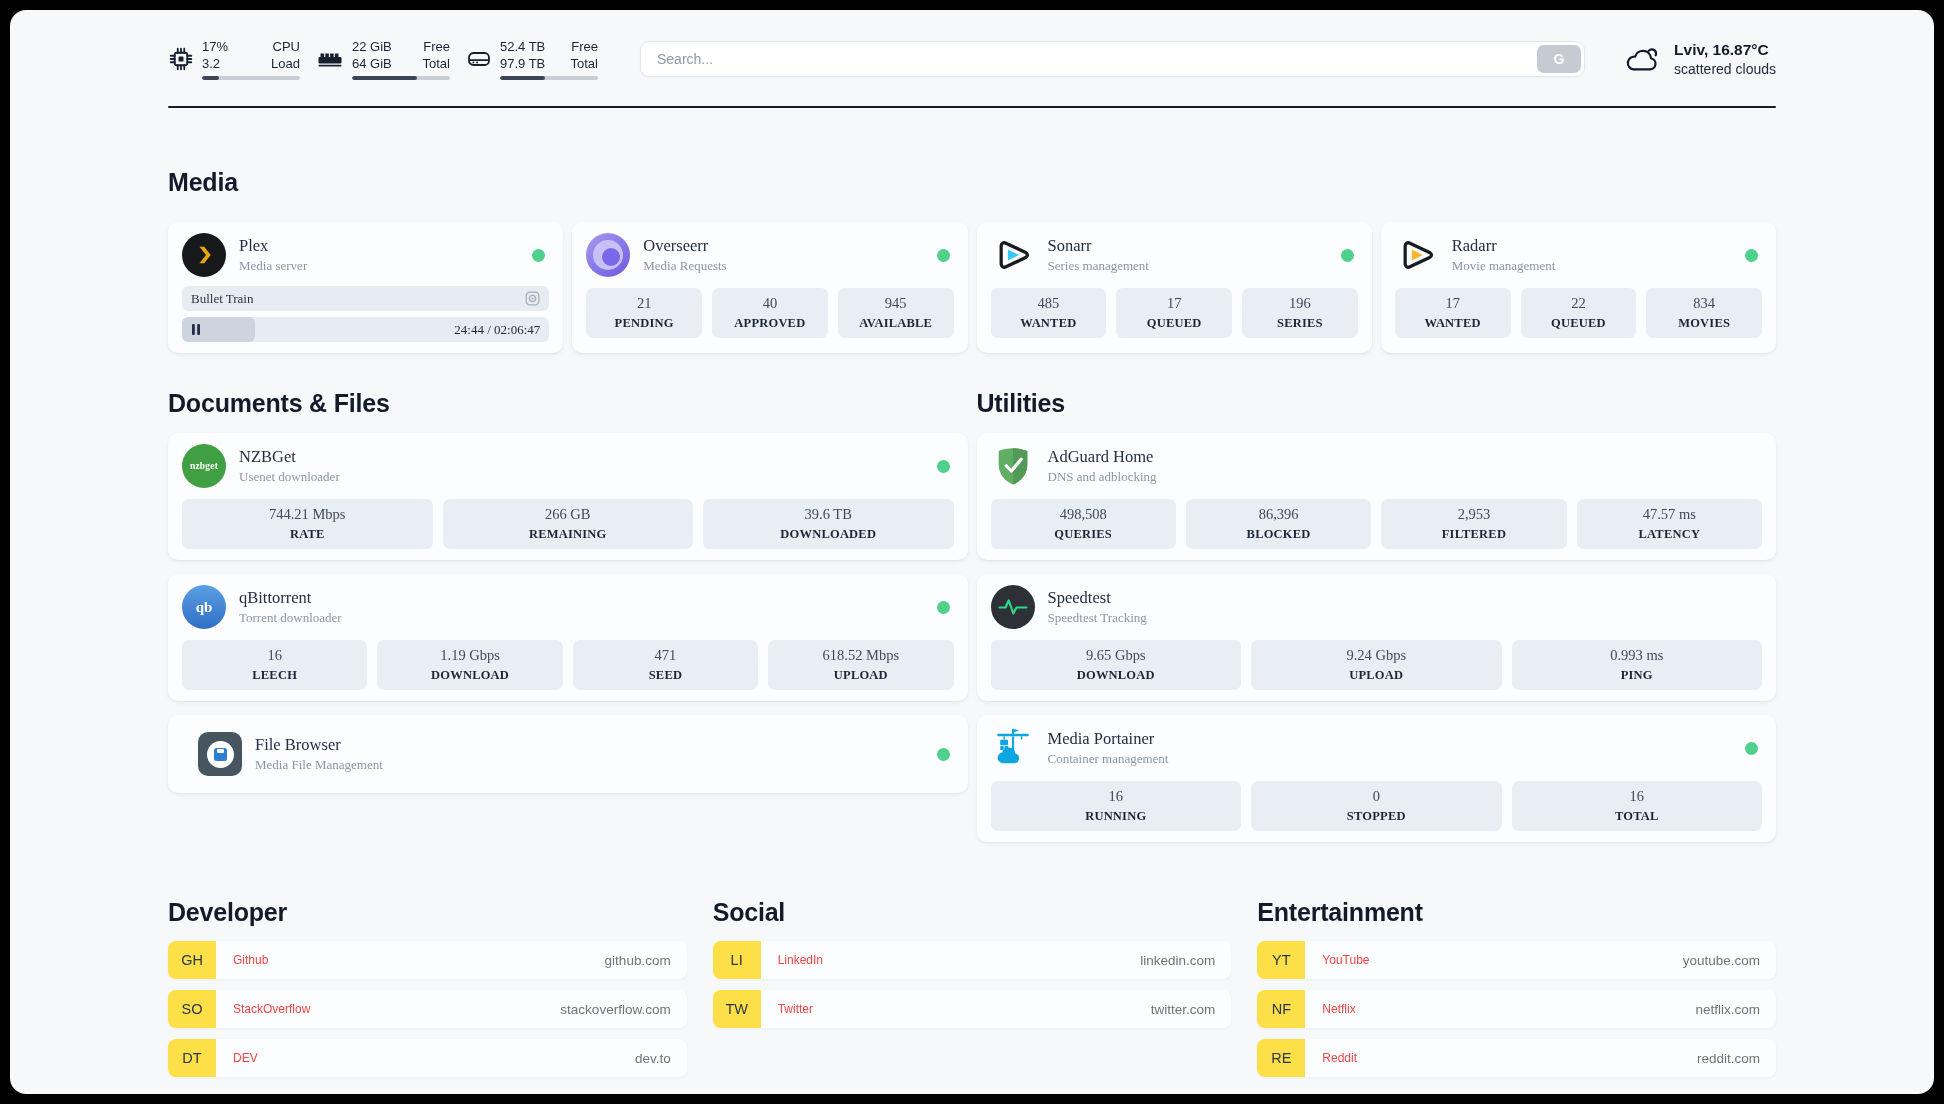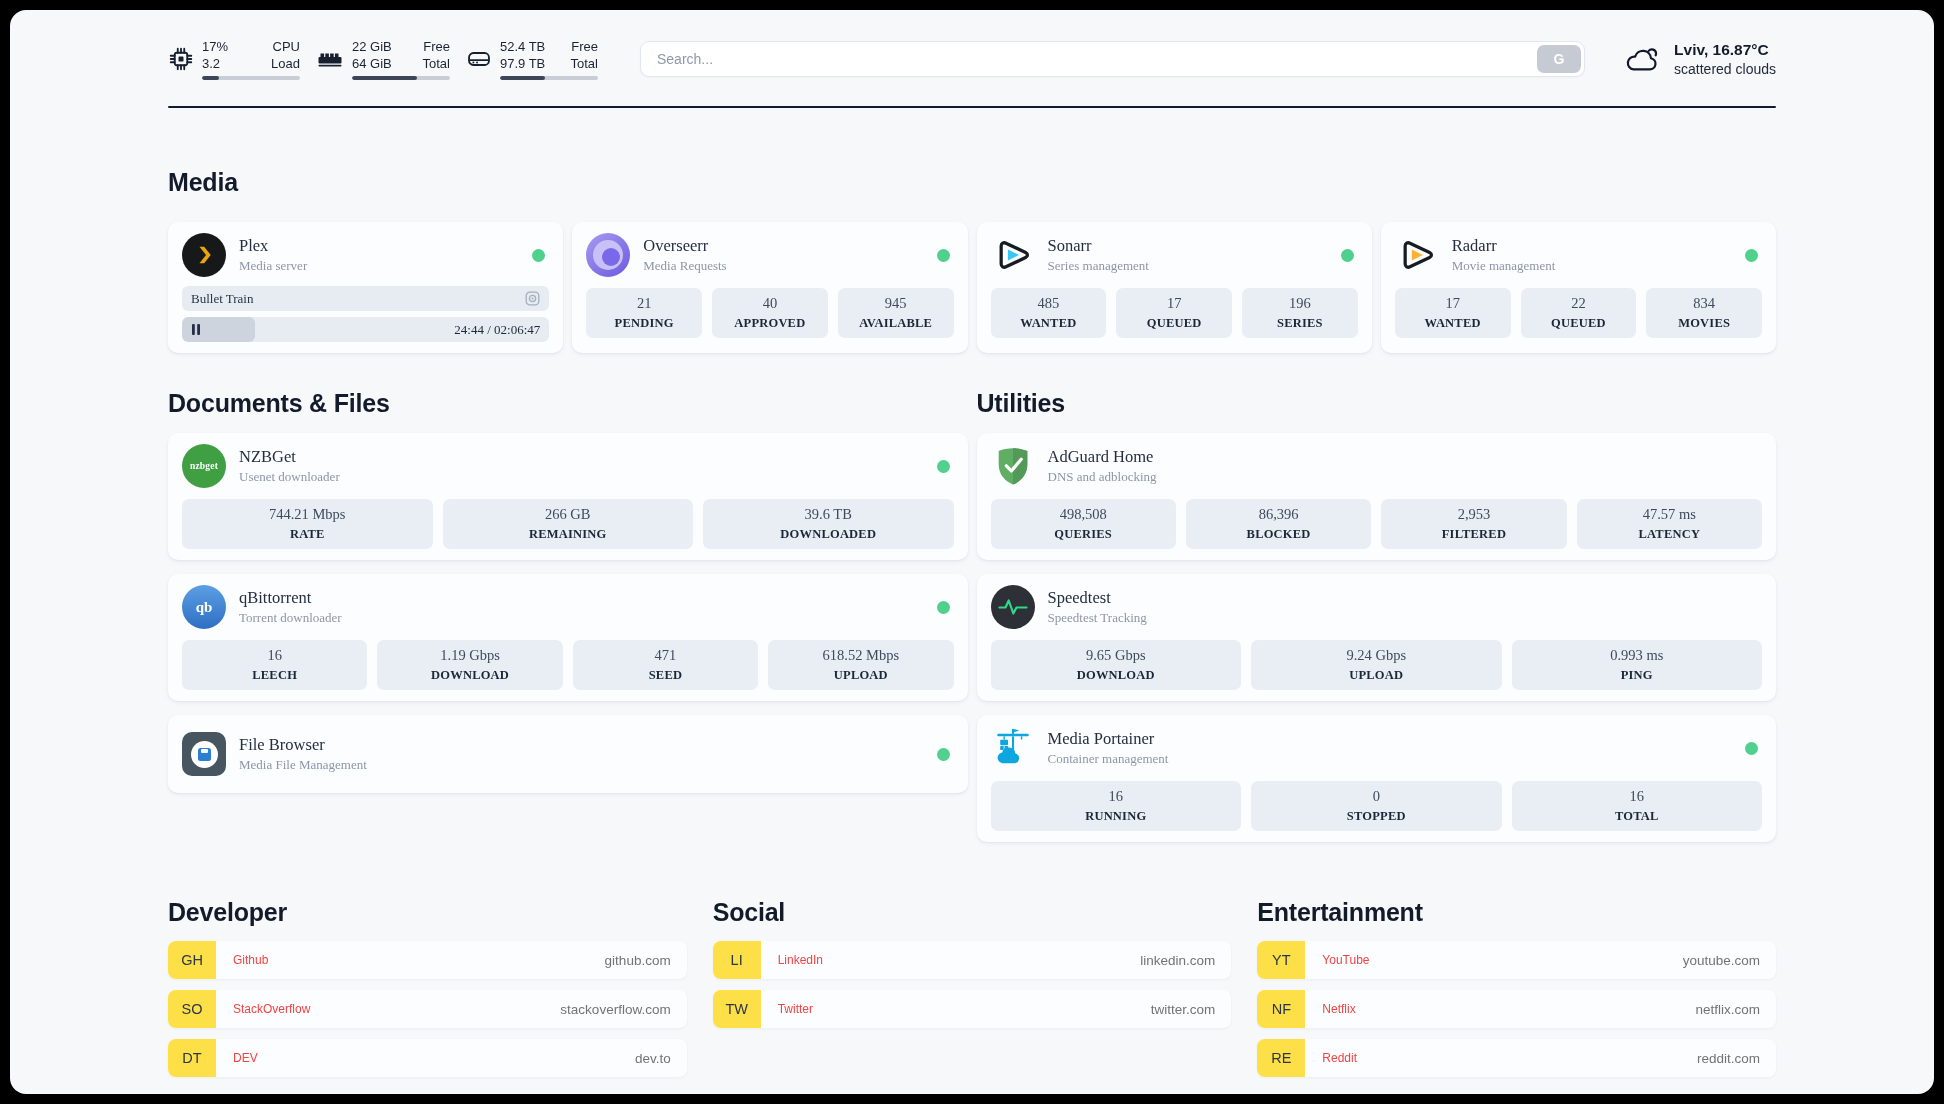--- a/index.html
+++ b/index.html
@@ -55,21 +55,21 @@
                 align-items: center; padding: 0 9px; font-size: 13px; color: #2b3445; }
   .player-row.progress { margin-top: 6px; position: relative; padding: 0; overflow: hidden; }
   .seg { position: absolute; left: 0; top: 0; height: 100%; background: #ced4de; border-radius: 6px;
          display: flex; align-items: center; padding-left: 9px; }
   .time { margin-left: auto; padding-right: 9px; font-size: 13px; color: #1f2939; font-weight: 500; position: relative; }
   .session-icon { margin-left: auto; display: flex; }
 
   .two-col { display: grid; grid-template-columns: 1fr 1fr; gap: 9px; margin-top: 36px; align-items: start; }
   .col-stack { display: flex; flex-direction: column; gap: 14px; margin-top: 15px; }
   .card.slim { min-height: 78px; display: flex; align-items: center; }
-  .card.slim .card-head { flex: 1; }
+  .card.slim .card-head { flex: 1; margin-left: 16px; }
 
   
   .bookmarks { display: grid; grid-template-columns: repeat(3, 1fr); gap: 26px; margin-top: 56px; align-items: start; }
   .bm-list { display: flex; flex-direction: column; gap: 11px; margin-top: 14px; }
   .bm-row { display: flex; align-items: center; height: 38px; background: #fcfdfe; border-radius: 8px; overflow: hidden;
             box-shadow: 0 1px 3px rgba(25,35,55,.05); cursor: pointer; }
   .bm-abbr { width: 48px; align-self: stretch; background: #fde047; display: flex; align-items: center;
              justify-content: center; font-size: 14.5px; color: #2b3546; flex: none; }
   .bm-name { margin-left: 17px; font-size: 12px; color: #ef4444; }
   .bm-href { margin-left: auto; margin-right: 16px; font-size: 13.5px; color: #737373; }

